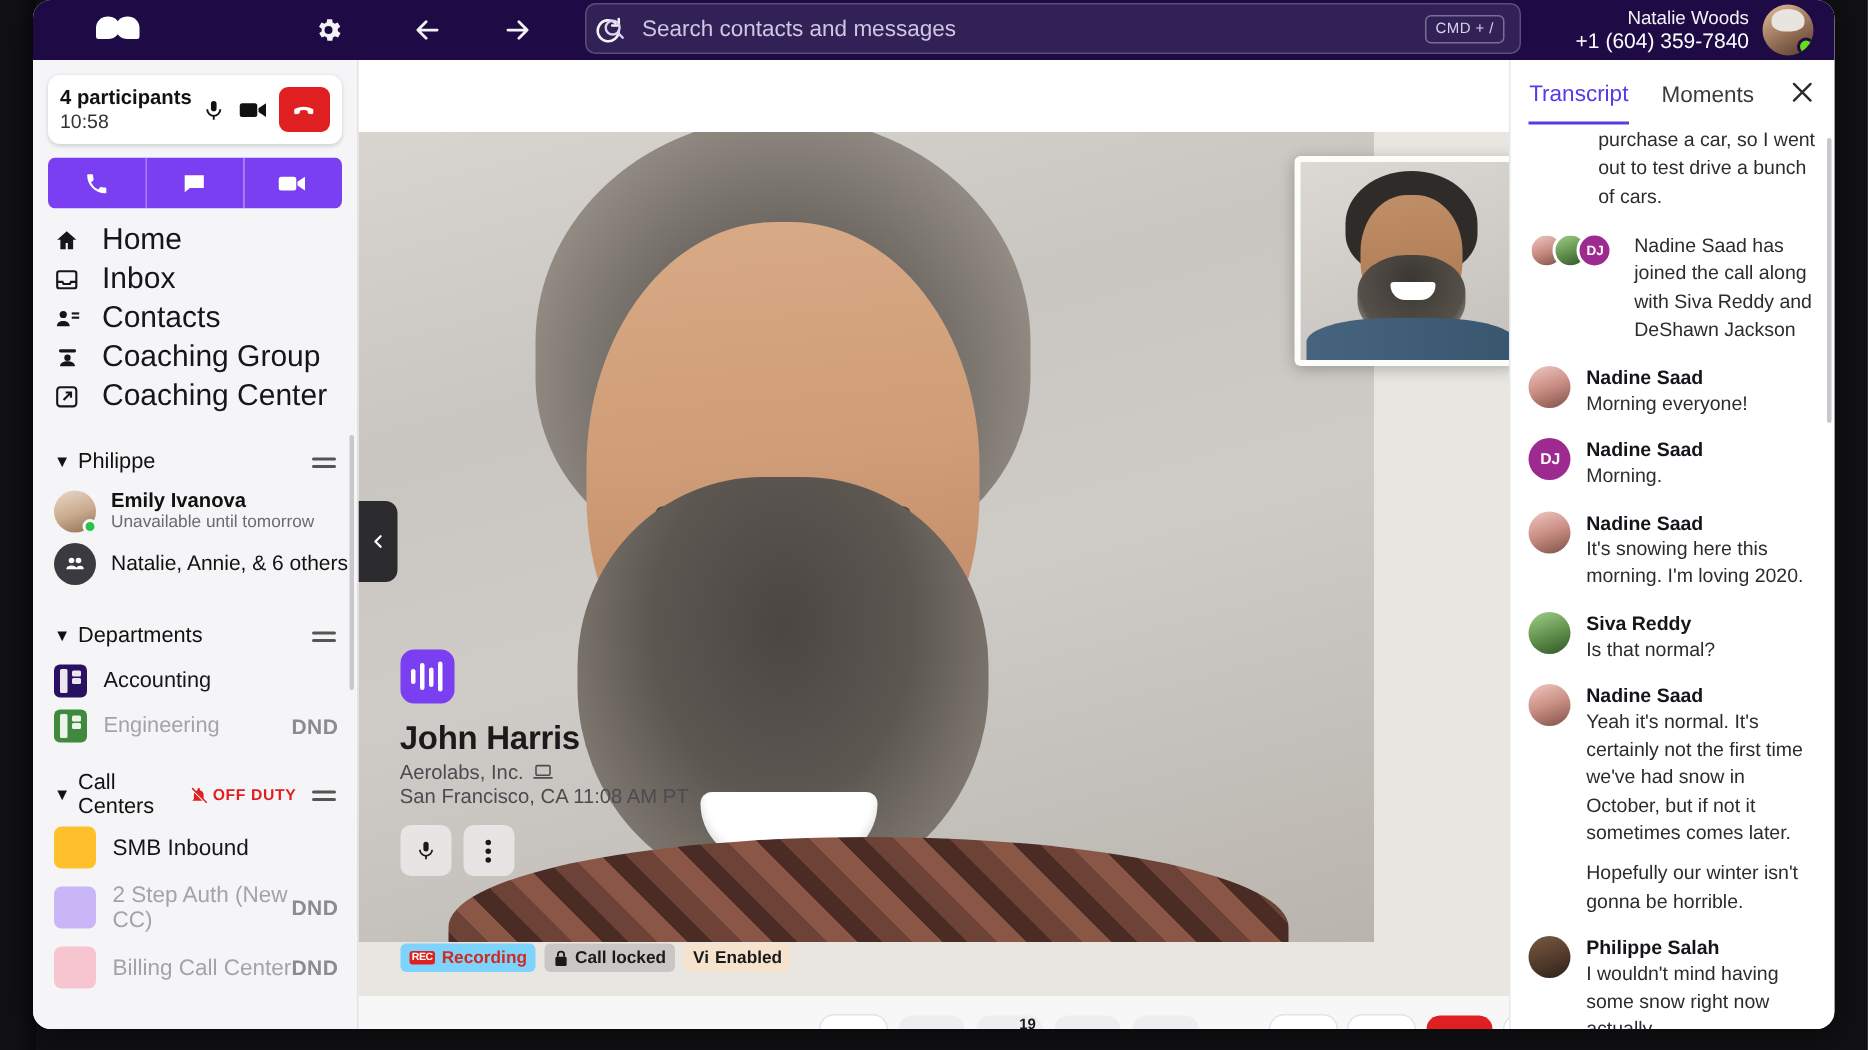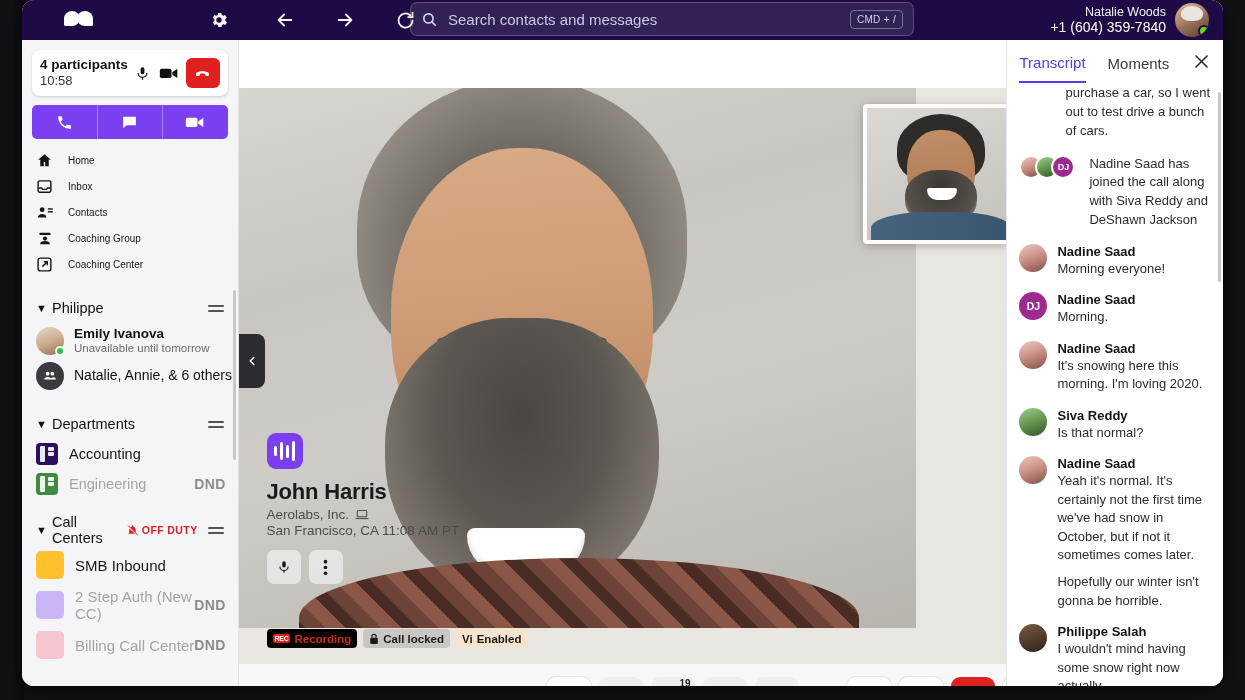--- a/index.html
+++ b/index.html
@@ -28,23 +28,23 @@
   .logo .b1, .logo .b2 { position: absolute; background: #fff; }
   .logo .b1 { left:0; top:2px; width:16px; height:15px; border-radius:50% 50% 50% 10%; }
   .logo .b2 { left:13px; top:2px; width:16px; height:15px; border-radius:50% 50% 10% 50%; }
   .tb-icon { width: 32px; height: 32px; display: flex; align-items: center; justify-content: center;
     color: #fff; opacity: .95; cursor: pointer; }
   .tb-gear { margin-left: 105px; }
   .tb-back { margin-left: 34px; }
   .tb-fwd  { margin-left: 28px; }
   .tb-rel  { margin-left: 28px; }
   .search {
-    position: absolute; left: 368px; top: 2px; width: 504px; height: 34px;
+    position: absolute; left: 368px; top: 2px; width: 624px; height: 34px;
     background: rgba(255,255,255,.09); border: 1px solid rgba(255,255,255,.2);
-    border-radius: 7px; display: flex; align-items: center; padding: 0 10px; margin-left: 20px;
+    border-radius: 7px; display: flex; align-items: center; padding: 0 10px;
   }
   .search .s-ico { color: #dcd4ef; margin-right: 10px; display:flex; }
   .search .s-ph { color: #cfc6e4; font-size: 15px; flex: 1; }
   .search .s-kbd {
     border: 1px solid rgba(255,255,255,.35); border-radius: 4px; color: #d8d0ec;
     font-size: 10px; padding: 3px 6px; letter-spacing: .3px;
   }
   .me { position: absolute; right: 14px; top: 0; height: 40px; display: flex; align-items: center; }
   .me-txt { text-align: right; margin-right: 9px; color: #fff; line-height: 1.15; }
   .me-name { font-size: 12.5px; opacity:.95; }
@@ -72,21 +72,21 @@
     align-items:center; justify-content:center; margin-left: 4px; cursor: pointer; }
 
   .actbar { margin: 9px 10px 0 10px; height: 34px; display: flex; border-radius: 5px; overflow: hidden; }
   .actbar div { flex: 1; background: #7a3ff0; display: flex; align-items: center; justify-content: center;
     color: #fff; cursor: pointer; border-right: 1px solid rgba(255,255,255,.35); }
   .actbar div:last-child { border-right: none; }
 
   .navlist { margin-top: 8px; }
   .navrow { height: 26px; display: flex; align-items: center; padding-left: 14px; cursor: pointer; }
   .navrow .ni { width: 32px; display: flex; align-items: center; color: #16161a; }
-  .navrow .nl { font-size: 10px; color: #16161a; }
+  .navrow .nl { font-size: 20px; color: #16161a; }
 
   .grouphdr { display: flex; align-items: center; height: 30px; padding: 0 14px; margin-top: 16px; }
   .caret { width: 16px; font-size: 11px; color: #111; }
   .ghtitle { font-size: 14.5px; color: #111; flex: 1; }
   .offduty { display:flex; align-items:center; color:#e02020; font-size:10.5px; font-weight:bold;
     letter-spacing:.4px; margin-right: 10px; }
   .eq { color: #444; font-size: 15px; line-height: 0; letter-spacing: 0; }
   .eq span { display:block; width:16px; height:2px; background:#555; margin:3px 0; border-radius:1px; }
 
   .person { display: flex; align-items: center; height: 35px; padding-left: 14px; cursor: pointer; }
@@ -171,21 +171,21 @@
   .eqbadge span { display:inline-block; width:3px; margin:0 1.5px; background:#fff; border-radius:2px; }
   .ov-name { font-size: 22px; font-weight: bold; color: #1a1a1a; letter-spacing:-.2px; }
   .ov-org { font-size: 13.5px; color: #4b4b50; display:flex; align-items:center; gap:6px; margin-top:2px; }
   .ov-loc { font-size: 13.5px; color: #4b4b50; margin-top: 1px; }
   .ov-btns { display:flex; gap: 8px; margin-top: 12px; }
   .ov-btn { width: 34px; height: 34px; border-radius: 7px; background: rgba(255,255,255,.55);
     display:flex; align-items:center; justify-content:center; cursor:pointer; }
   .badges { position:absolute; left: 28px; top: 541px; display:flex; gap: 6px; z-index:5; }
   .badge { height: 19px; border-radius: 4px; display:flex; align-items:center; padding: 0 6px;
     font-size: 11.5px; font-weight: bold; gap: 4px; }
-  .b-rec { background: #000000; color: #d02b20; }
+  .b-rec { background: #7dd3fc; color: #d02b20; }
   .b-rec .tag { background:#e02020; color:#fff; font-size:7px; border-radius:2px; padding:1px 2px; letter-spacing:-.3px;}
   .b-lock { background: #c9c7c4; color: #1a1a1a; }
   .b-vi { background: #f6e3cd; color: #1a1a1a; }
   .b-vi .vi { font-weight:bold; }
 
   
   .ctrlbar { position:absolute; left:0; top:576px; width:937px; height:70px; background:#f7f7f8;
     display:flex; align-items:center; }
   .ctrl-left { display:flex; gap: 8px; margin-left: 308px; }
   .ctrl-right { display:flex; gap: 8px; margin-left: 48px; }

